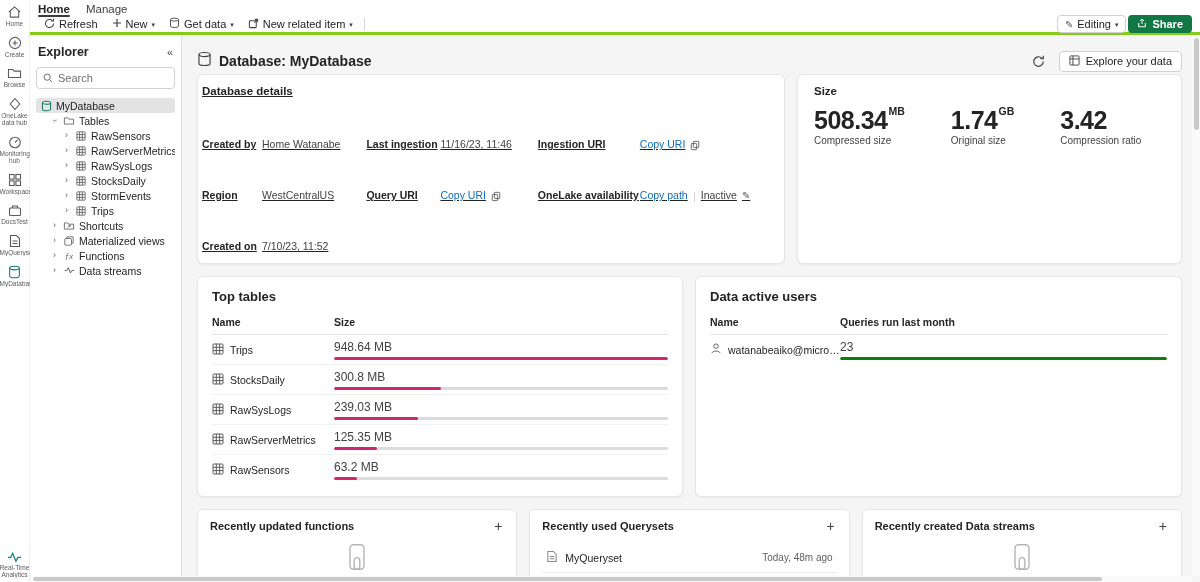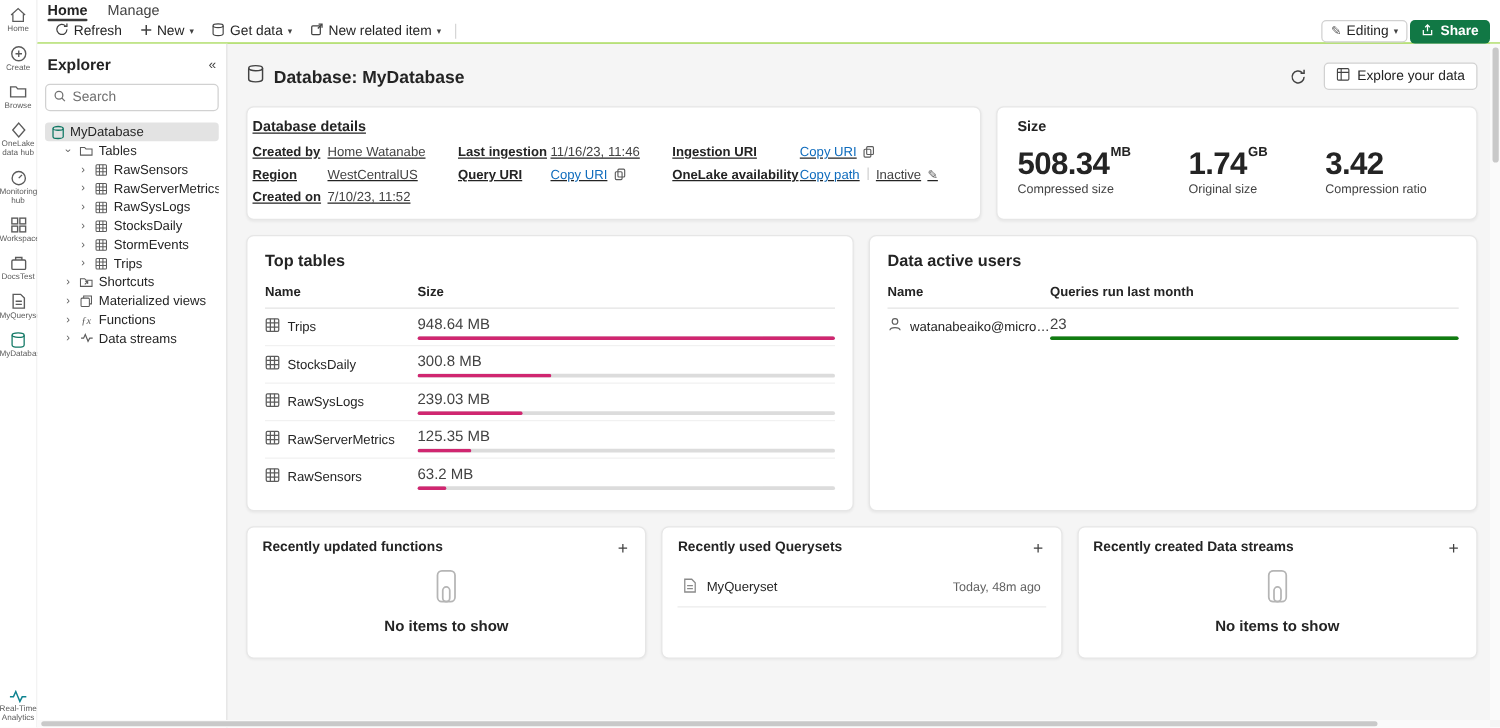--- a/index.html
+++ b/index.html
@@ -17,21 +17,21 @@
   .rail-bottom{margin-top:auto;}
 
   
   .shell{flex:1;display:flex;flex-direction:column;min-width:0;}
   .menubar{height:16px;display:flex;align-items:flex-end;gap:16px;padding:2px 8px 0;}
   .tab{font-size:11.5px;color:#424242;cursor:pointer;padding-bottom:1px;position:relative;}
   .tab.active{font-weight:700;color:#242424;}
   .tab.active::after{content:"";position:absolute;left:0;right:0;bottom:-1px;height:2px;
     background:#3b3b3b;border-radius:2px;}
   .toolbar{height:19px;display:flex;align-items:center;padding:0 8px;gap:2px;
-    border-bottom:1px solid #84cc16;font-size:11px;color:#242424;}
+    border-bottom:3px solid #84cc16;font-size:11px;color:#242424;}
   .tbtn{display:flex;align-items:center;gap:4px;padding:2px 6px;border-radius:4px;cursor:pointer;white-space:nowrap;}
   .chev{font-size:7px;color:#424242;line-height:1;}
   .tdivider{width:1px;height:12px;background:#d6d6d6;margin:0 3px;}
   .toolbar .spacer{flex:1;}
   .btn-editing{border:1px solid #d1d1d1;border-radius:4px;padding:2px 7px;}
   .btn-share{border-radius:4px;padding:3px 9px;color:#fff;font-weight:600;display:flex;align-items:center;gap:5px;cursor:pointer;}
 
   
   .content-row{flex:1;display:flex;min-height:0;background:#f5f5f5;position:relative;}
 
@@ -52,39 +52,39 @@
   .trow.selected{background:#e3e3e3;}
   .trow .tchev{width:9px;flex:0 0 9px;font-size:9px;color:#5f5f5f;text-align:center;line-height:1;}
   .trow .tchev.exp{transform:rotate(90deg);}
   .trow .ticon{flex:0 0 12px;display:flex;align-items:center;justify-content:center;}
   .ind1{padding-left:14px;}
   .ind2{padding-left:26px;}
   .fxtxt{font-size:8.5px;font-style:italic;color:#5c5c5c;font-family:"Liberation Serif",serif;}
 
   
   .main{flex:1;min-width:0;padding:15px 18px 0 15px;overflow:hidden;}
-  .main-head{display:flex;align-items:center;margin-bottom:13px;}
+  .main-head{display:flex;align-items:center;margin-bottom:2px;}
   .main-title{font-size:14px;font-weight:700;margin-left:7px;}
   .main-head .right{margin-left:auto;display:flex;align-items:center;gap:8px;}
   .icon-btn{width:24px;height:22px;display:flex;align-items:center;justify-content:center;
     border-radius:4px;cursor:pointer;}
   .btn-outline{display:flex;align-items:center;gap:6px;background:#fff;border:1px solid #d1d1d1;
     border-radius:4px;padding:3px 9px;font-size:11px;cursor:pointer;}
 
   .card{background:#fff;border:1px solid #e6e6e6;border-radius:6px;
     box-shadow:0 1px 2px rgba(0,0,0,.05);}
   .crow{display:flex;gap:12px;}
   .crow + .crow{margin-top:12px;}
 
   
   .card-details{flex:0 0 588px;padding:10px 4px;min-height:76px;text-decoration:underline;}
   .card-title-sm{font-size:11.5px;font-weight:700;margin-bottom:8px;}
   .dgrid{display:flex;gap:26px;}
   .dcol{display:flex;flex-direction:column;gap:5px;}
-  .drow{display:flex;align-items:flex-start;font-size:10.5px;line-height:13px;}
+  .drow{display:flex;align-items:flex-end;font-size:10.5px;line-height:13px;margin-top:33px;}
   .dlabel{font-weight:700;color:#242424;flex:0 0 auto;}
   .c1 .dlabel{width:60px;} .c2 .dlabel{width:74px;} .c3 .dlabel{width:102px;}
   .dvalue{color:#424242;}
   .dlink{color:#0f6cbd;cursor:pointer;}
   .cpicon{margin-left:5px;cursor:pointer;display:inline-flex;}
   .vsep{width:1px;height:10px;background:#d1d1d1;margin:0 6px;}
   .pencil{color:#5c5c5c;font-size:10px;margin-left:5px;cursor:pointer;}
 
   
   .card-size{flex:1;padding:10px 16px;min-height:76px;}

